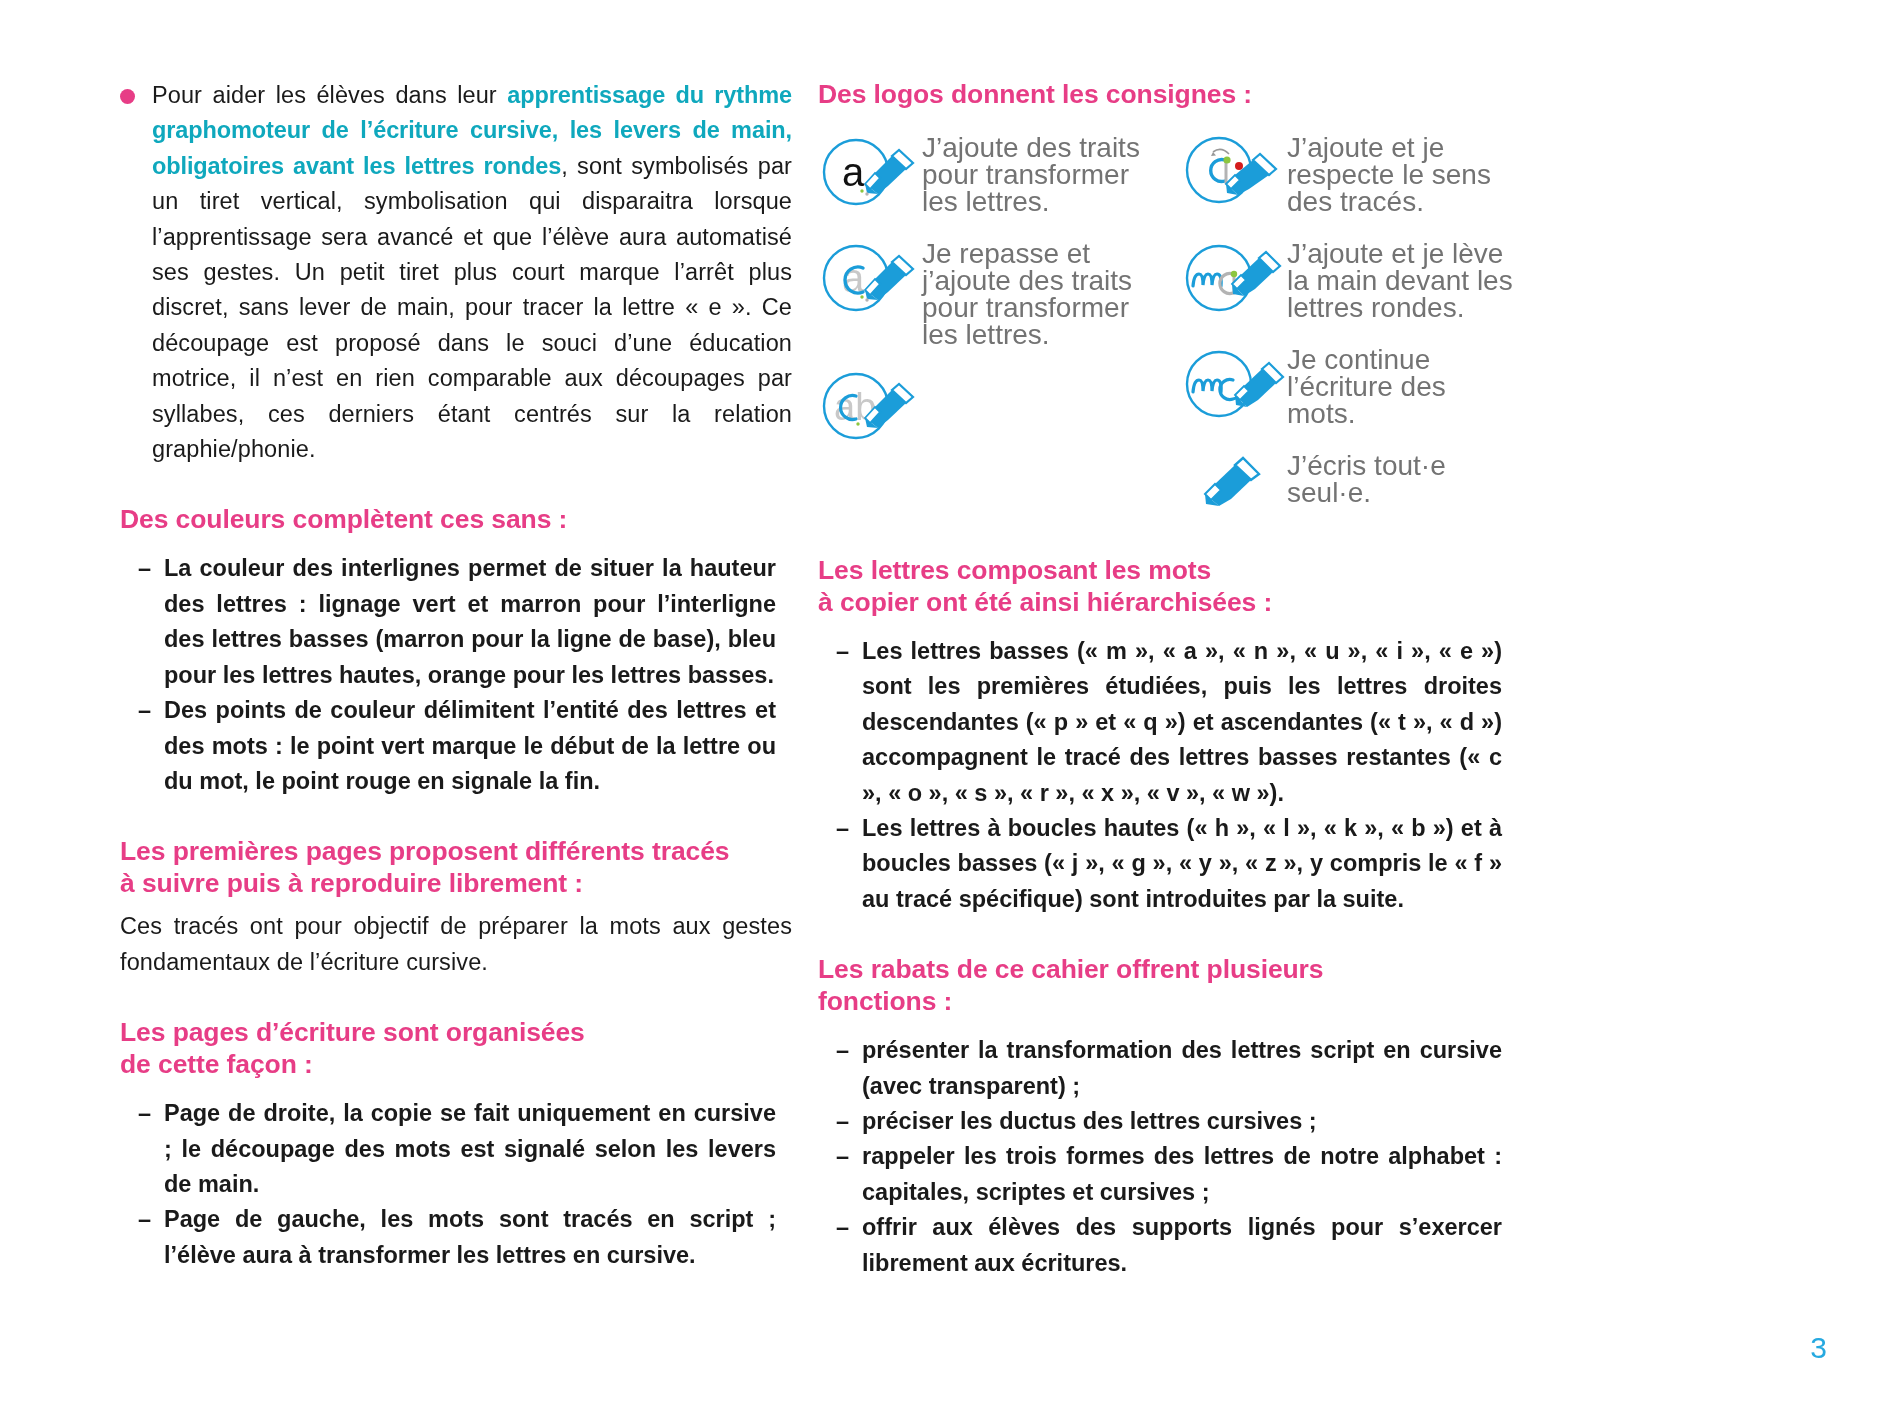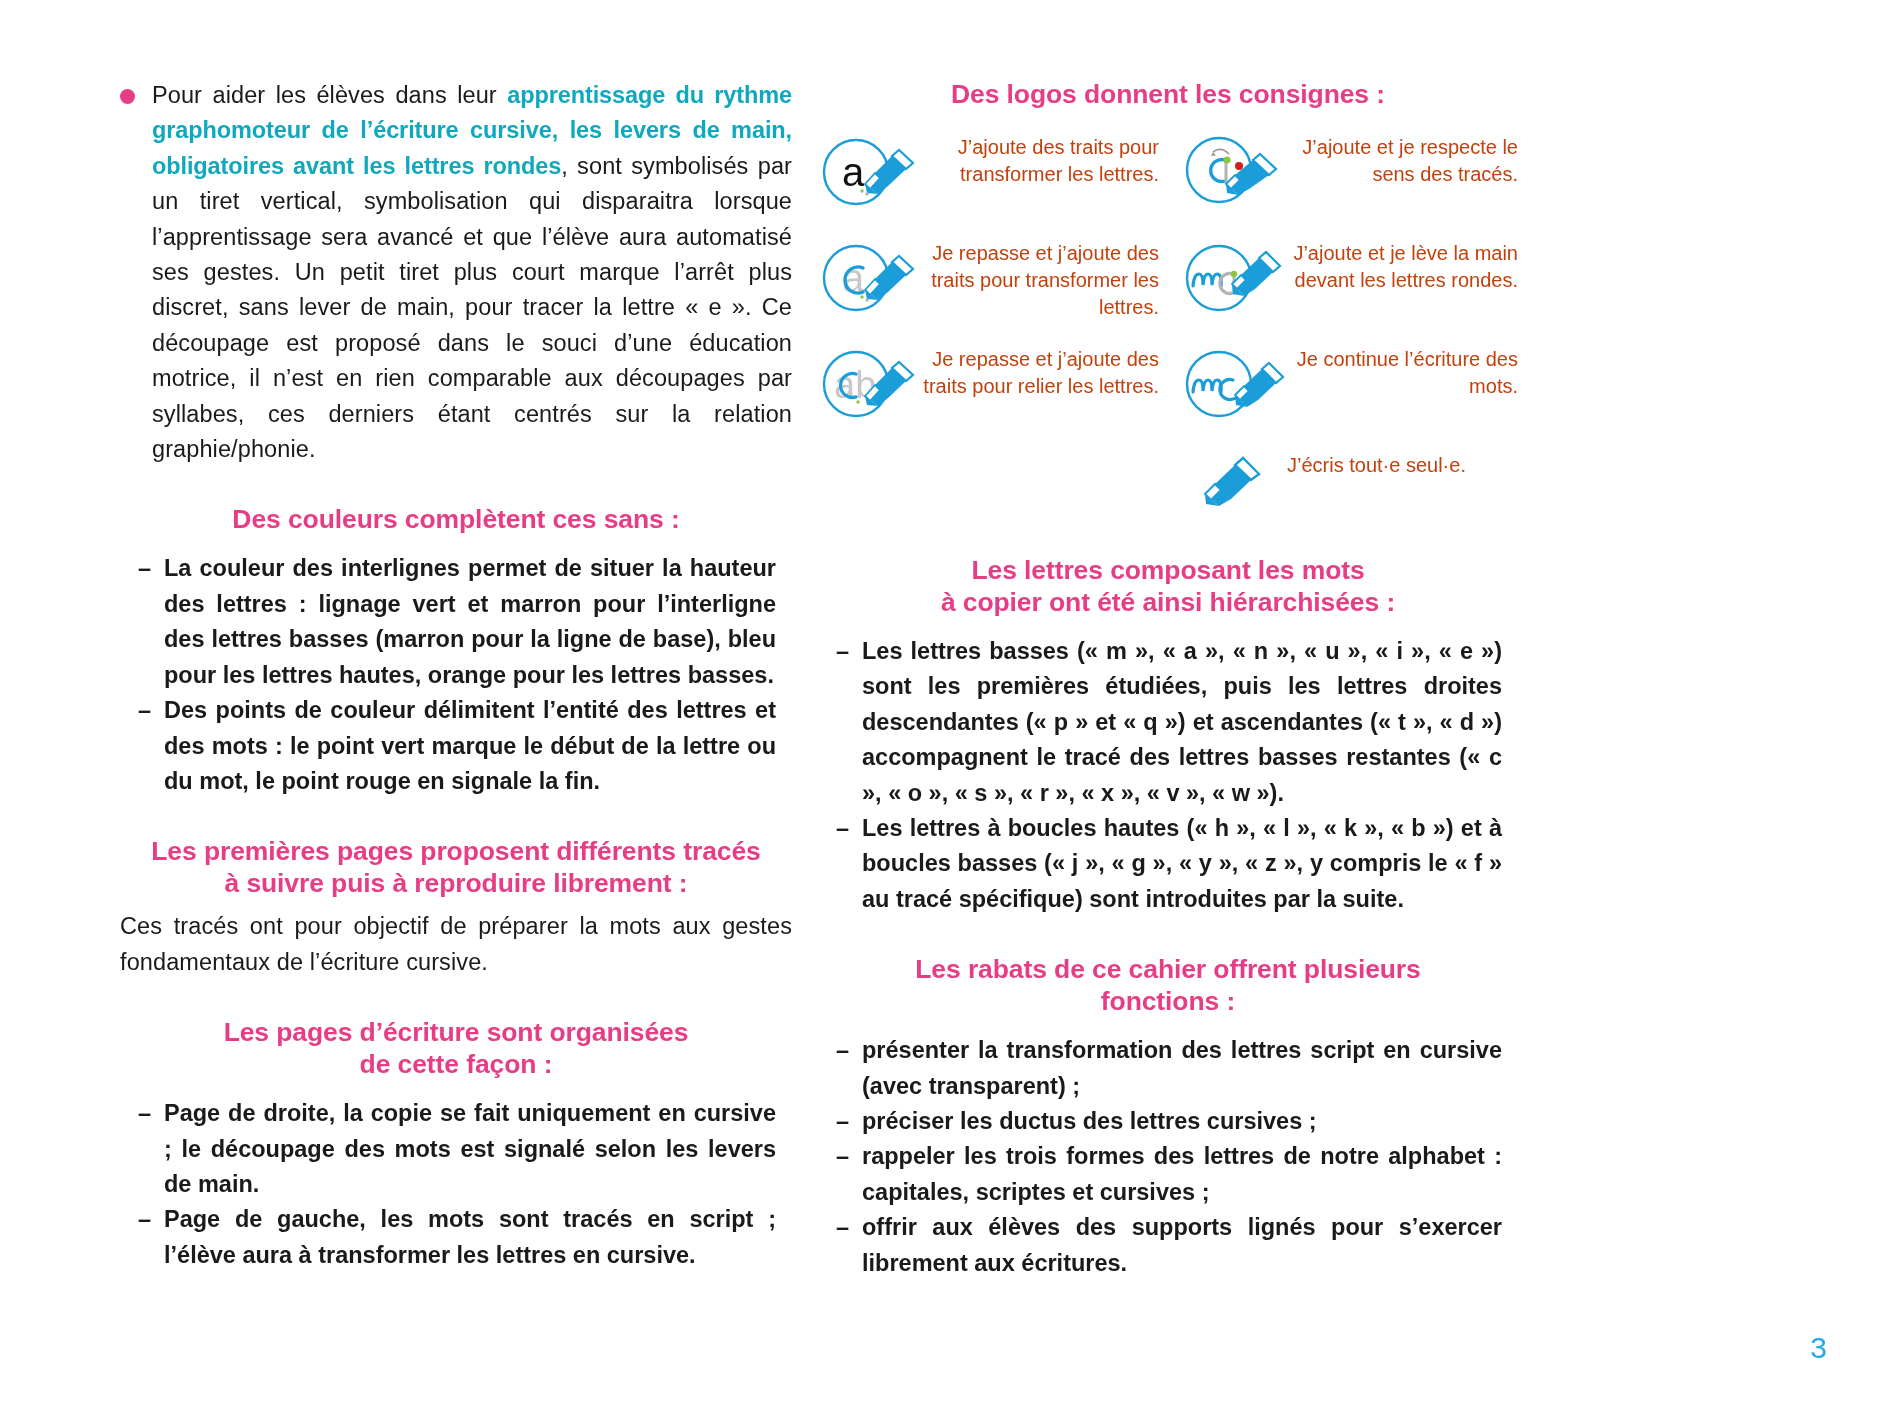--- a/index.html
+++ b/index.html
@@ -52,21 +52,20 @@
   }
 
   
   .heading {
     color: #e73d86;
     font-weight: bold;
     font-size: 26.5px;
     line-height: 32px;
     letter-spacing: -0.1px;
     margin: 0 0 10px 0;
-    text-align: center;
   }
 
   .sect { margin-top: 36px; }
   .sect.tight { margin-top: 30px; }
 
   
   .intro {
     position: relative;
     padding-left: 32px;
   }
@@ -114,26 +113,25 @@
     margin-bottom: 14px;
   }
   .logo-art {
     flex: 0 0 102px;
     width: 102px;
     height: 92px;
     position: relative;
   }
   .logo-art svg { display: block; }
   .logo-caption {
-    font-size: 20px;
+    font-size: 28px;
     line-height: 27px;
-    color: #c2410c;
+    color: #737373;
     padding-top: 6px;
     padding-left: 2px;
-    text-align: right;
   }
   .logo-row.pencil-only .logo-art { height: 64px; }
   .logo-col.right .logo-art { flex: 0 0 108px; width: 108px; }
 
   
   .page-number {
     position: absolute;
     right: 62px;
     bottom: 52px;
     font-size: 30px;
@@ -238,21 +236,20 @@
                   <path d="M38 34 a12 12 0 1 0 0 23" fill="none" stroke="#1b9dd9" stroke-width="3.2" stroke-linecap="round"></path>
                   <g>
                     <path d="M47 56 L57 45 L74 28 L88 41 L70 58 L60 66 Z" fill="#1b9dd9"></path>
                     <path d="M47 56 L60 66 L49 65 Z" fill="#1b9dd9"></path>
                     <path d="M74 28 L88 41 L95 35 L81 22 Z" fill="#ffffff" stroke="#1b9dd9" stroke-width="2.2"></path>
                     <path d="M47 56 L57 45 L62 50 L52 61 Z" fill="#ffffff" stroke="#1b9dd9" stroke-width="1.8"></path>
                   </g>
                   <circle cx="40" cy="62" r="1.7" fill="#8cc63f"></circle>
                 </svg>
               </div>
-              <div class="logo-caption">Je repasse et j’ajoute des traits pour relier les lettres.</div>
             </div>
 
           </div>
 
           <div class="logo-col right">
 
             <div class="logo-row">
               <div class="logo-art">
                 <svg width="108" height="92" viewBox="0 0 108 92">
                   <circle cx="42" cy="42" r="32" fill="none" stroke="#1b9dd9" stroke-width="2.4"></circle>

